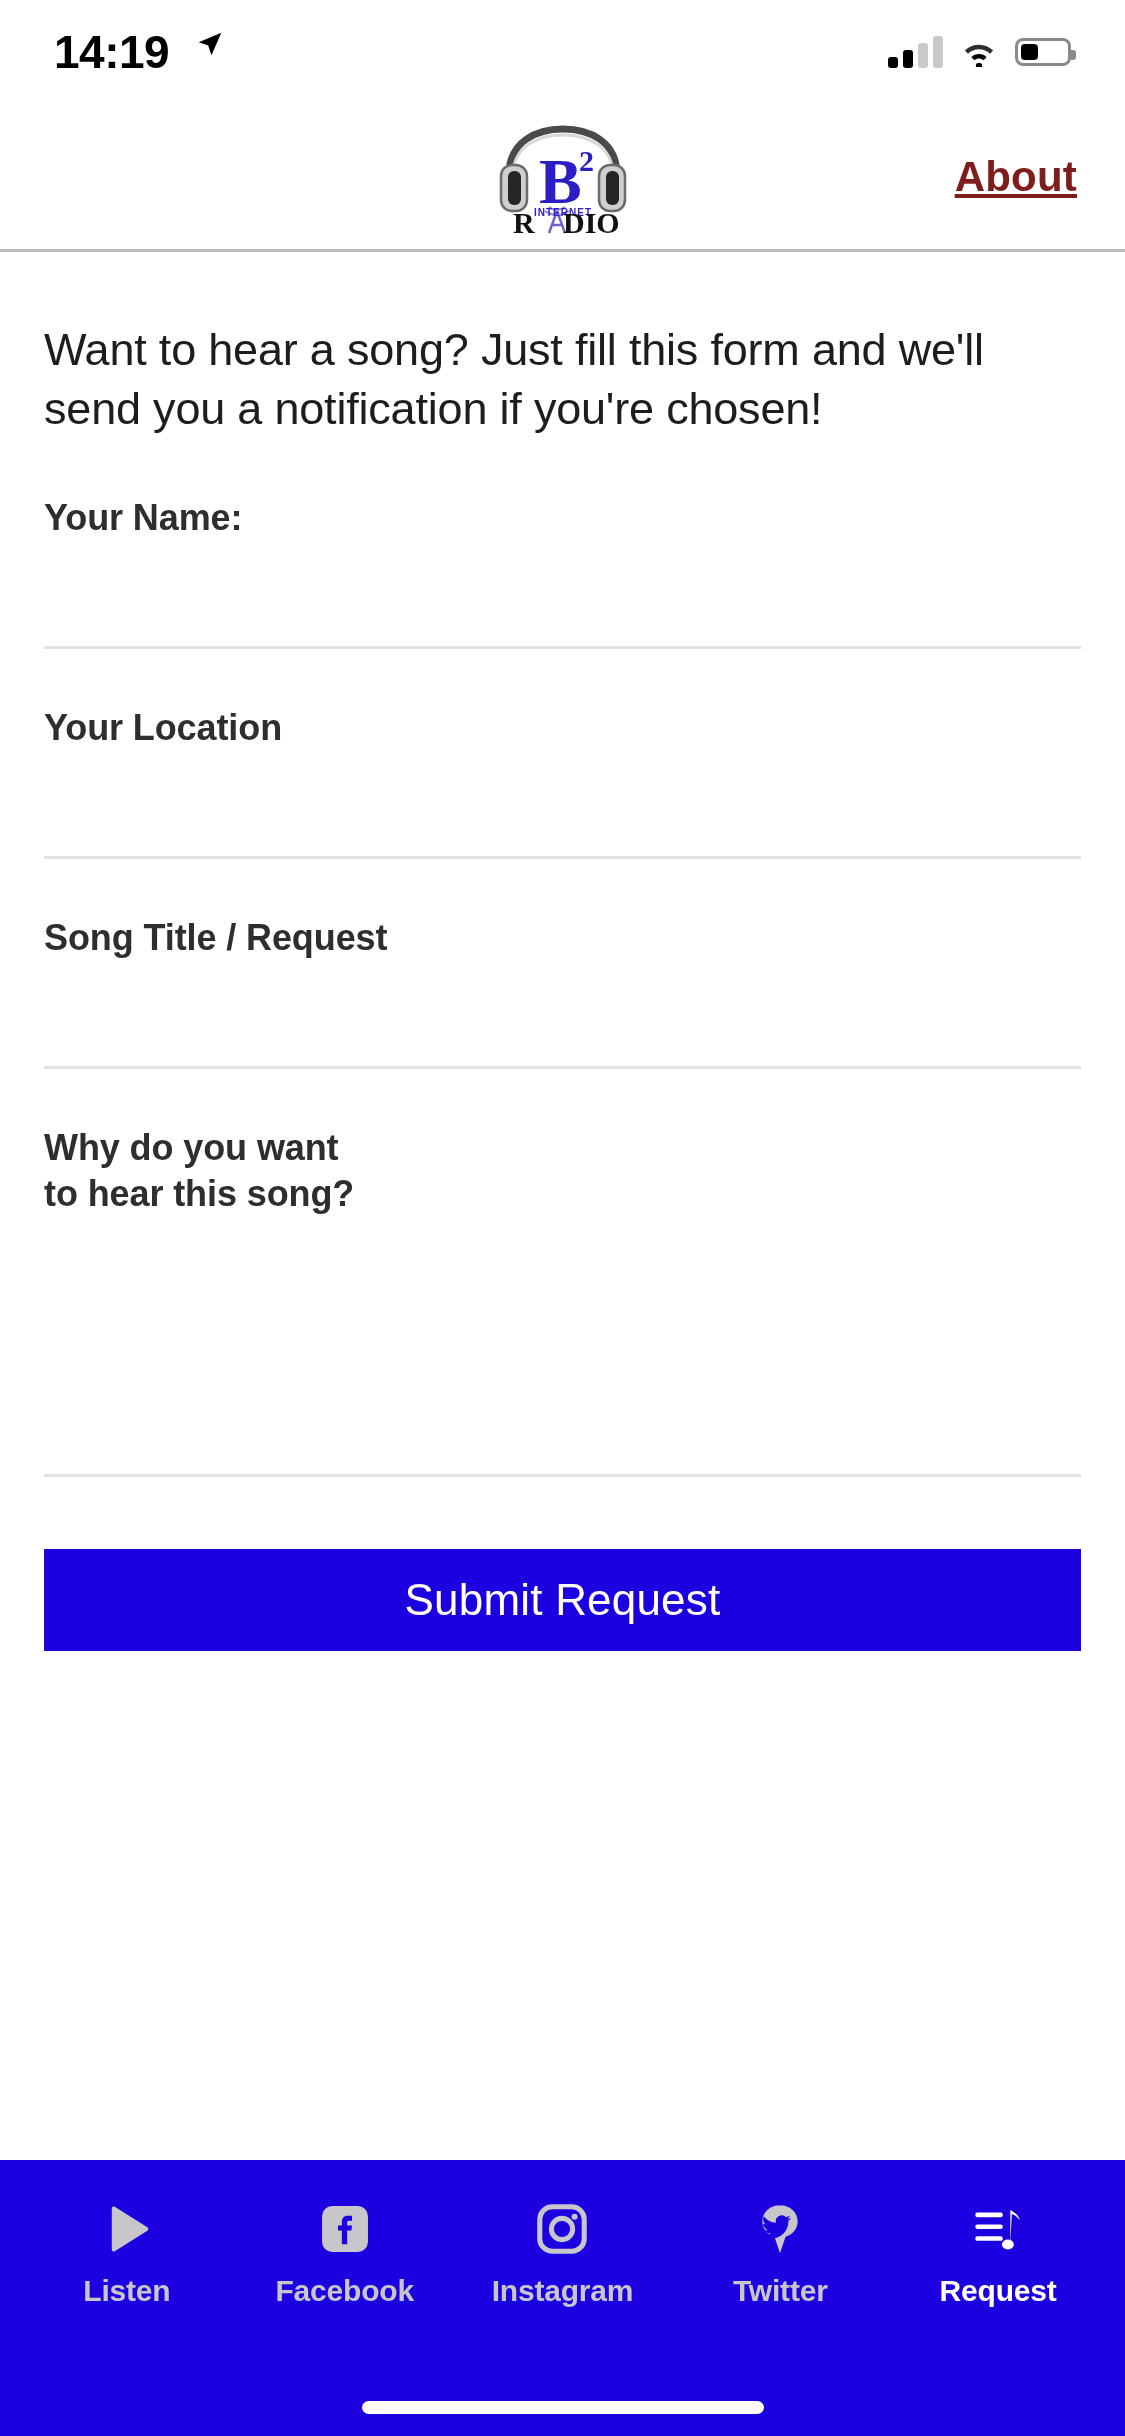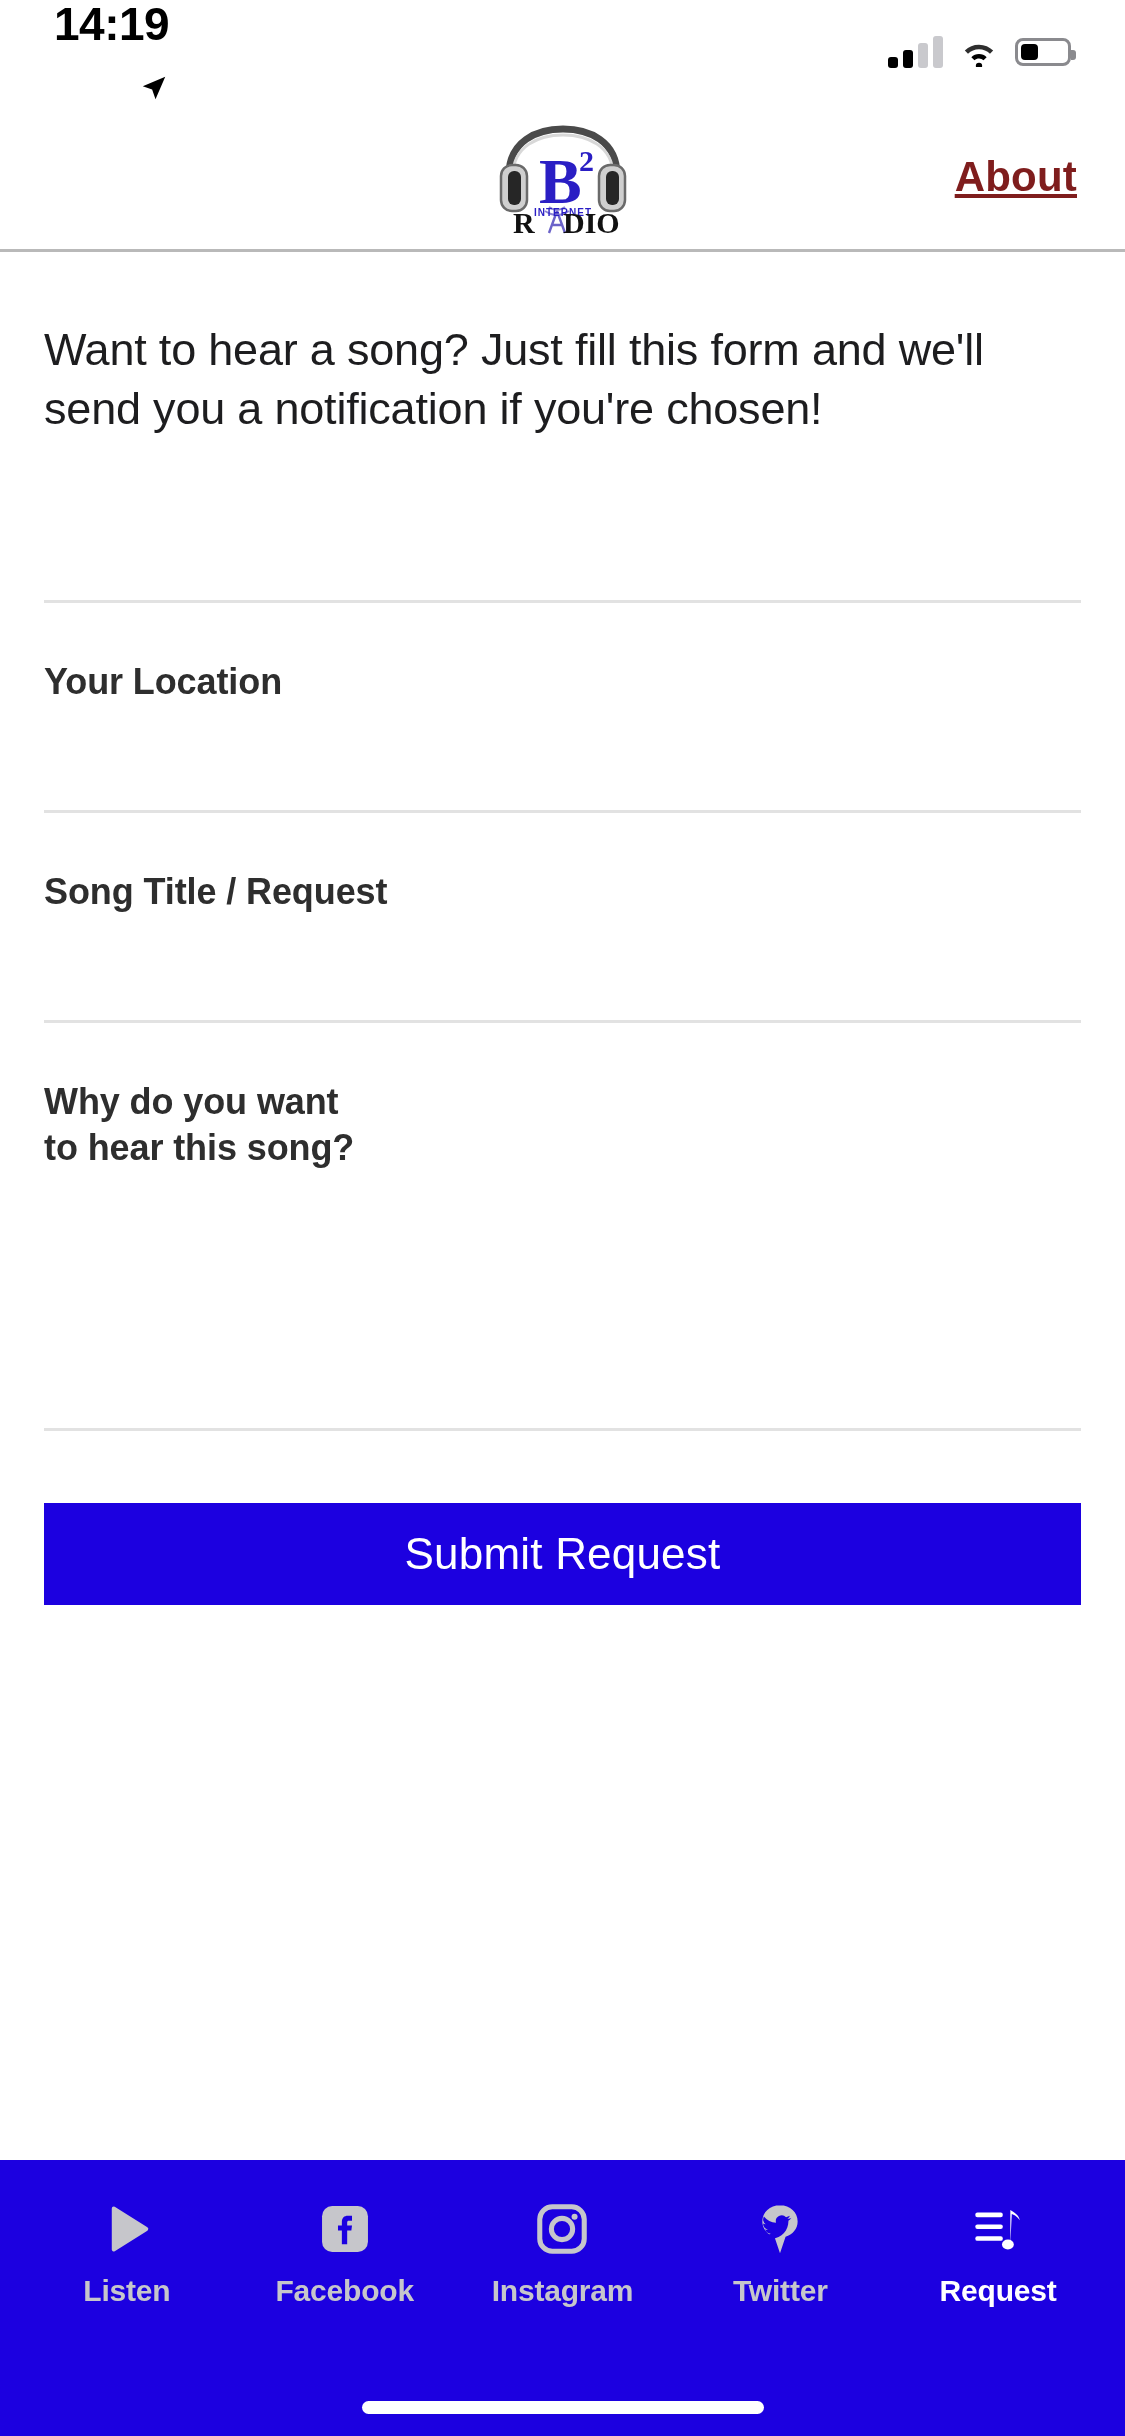--- a/index.html
+++ b/index.html
@@ -28,23 +28,22 @@
     height: 104px;
     flex: 0 0 104px;
     display: flex;
     align-items: center;
     justify-content: space-between;
     padding: 0 54px 0 54px;
     background: #ffffff;
   }
   .status-left {
     display: flex;
-    align-items: flex-end;
+    align-items: flex-start;
     gap: 26px;
-    flex-direction: column;
   }
   .status-time {
     font-size: 46px;
     font-weight: 600;
     color: #000000;
     letter-spacing: -0.5px;
     line-height: 1;
   }
   .loc-arrow { display: block; }
   .status-right {
@@ -294,20 +293,21 @@
       <text x="84" y="114" font-family="'Liberation Serif', serif" font-size="30" font-weight="700" fill="#111111">DIO</text>
     </svg>
     <a class="about-link" href="#">About</a>
   </div>
 
   <div class="content">
 
     <p class="intro">Want to hear a song? Just fill this form and we'll send you a notification if you're chosen!</p>
 
     <div class="field">
+      <div class="field-label">Your Name:</div>
       <input class="field-input" type="text" placeholder="" style="">
     </div>
 
     <div class="field">
       <div class="field-label">Your Location</div>
       <input class="field-input" type="text" placeholder="" style="">
     </div>
 
     <div class="field">
       <div class="field-label">Song Title / Request</div>

